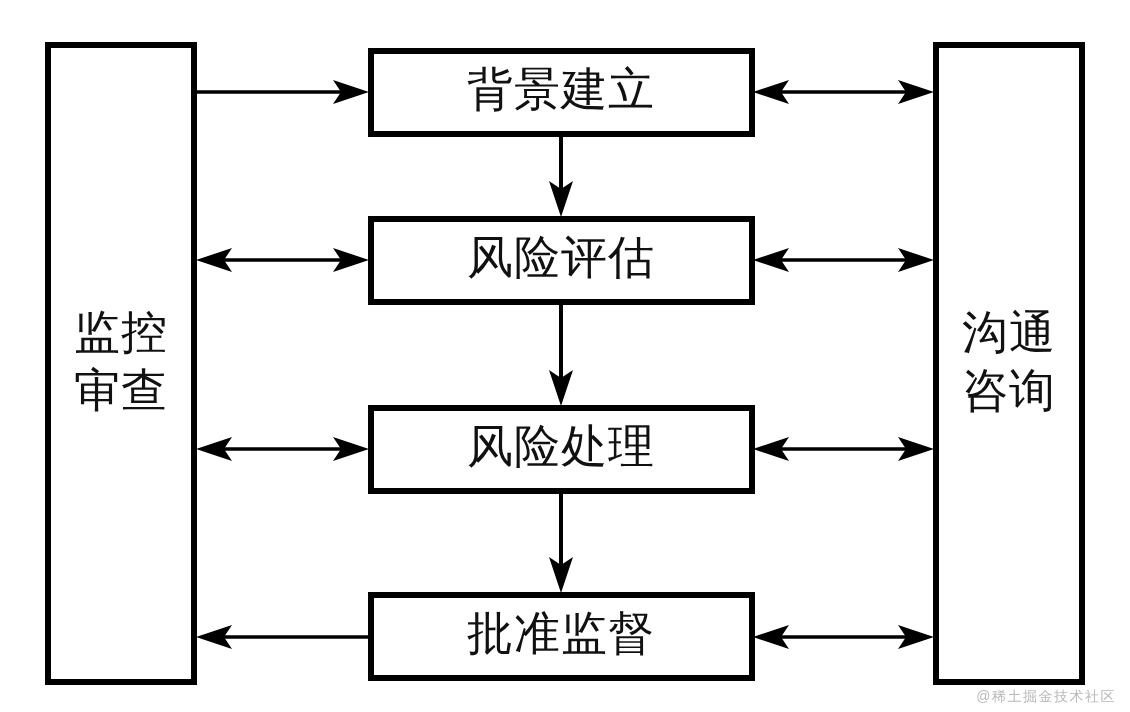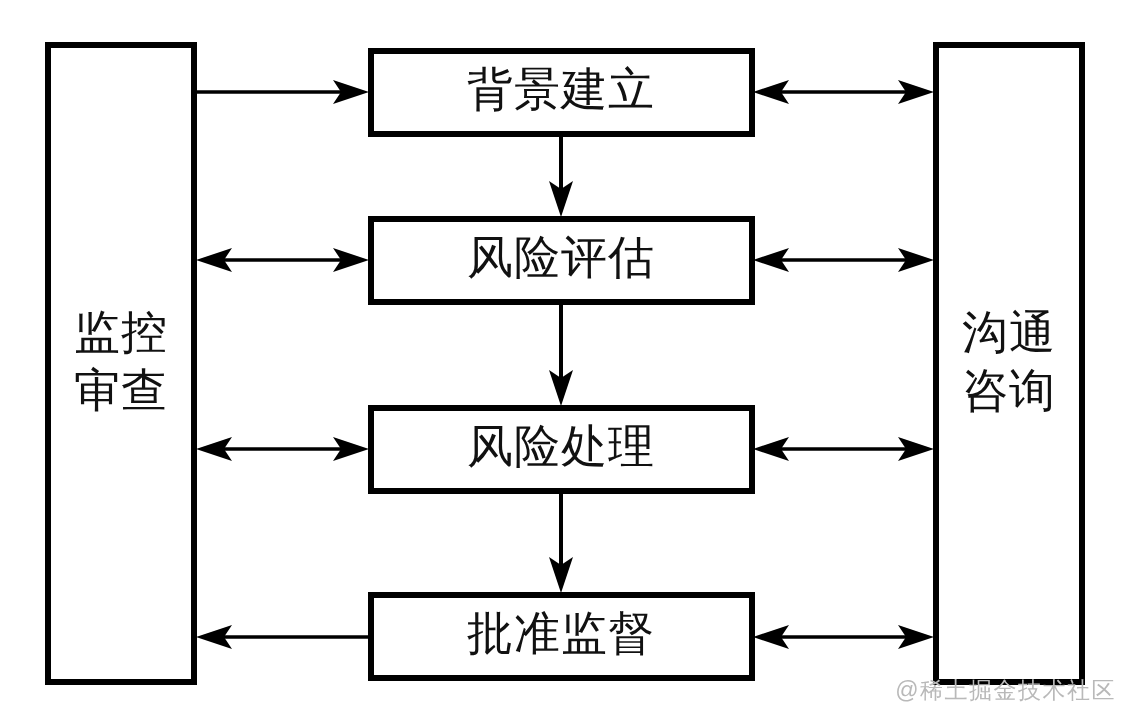--- a/index.html
+++ b/index.html
@@ -62,21 +62,21 @@
     font-size: 46px;
     fill: #111111;
     text-anchor: middle;
     letter-spacing: 1px;
   }
   .watermark {
     position: absolute;
     right: 14px;
     bottom: 6px;
     font-family: "Liberation Sans", "DejaVu Sans", sans-serif;
-    font-size: 23px;
+    font-size: 14px;
     color: #b9b9b9;
     letter-spacing: 1.5px;
     white-space: nowrap;
     user-select: none;
   }
 </style>
 </head>
 <body>
 
 <div id="canvas">

